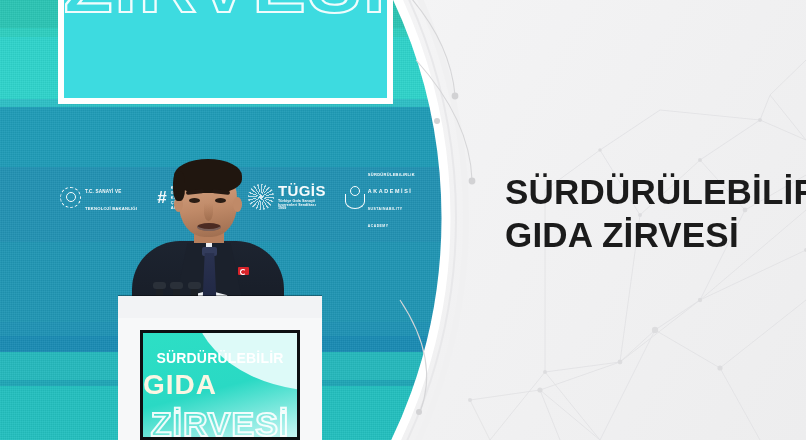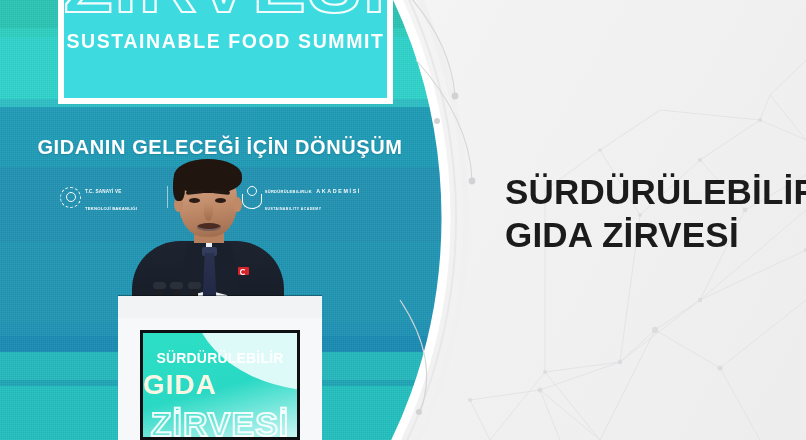--- a/index.html
+++ b/index.html
@@ -251,41 +251,50 @@
         <div class="band b8"></div>
         <div class="band b9"></div>
       <div class="band b10"></div>
         <div class="band b11"></div>
         <div class="band b12"></div>
       <div class="noise"></div>
 
       <div class="bannerbox">
 
         <div class="zirvesi-outline">ZİRVESİ</div>
-        <div class="sfs">SUSTAINABLE FOOD SUMMIT</div>
-      </div>
-      <div class="subtitle">GIDANIN GELECEĞİ İÇİN DÖNÜŞÜM</div>
+      </div>
 
       <div class="logos">
         <div class="logo">
           <span class="mark gear">
               <i></i>
             </span>
           <span class="txt">
             <span class="t1">T.C. SANAYİ VE</span>
             <span class="t2">TEKNOLOJİ BAKANLIĞI</span>
           </span>
         </div>
         <span class="logo-sep"></span>
         <div class="logo">
           <span class="hashtag">#</span>
           <span class="hashlines">
             <span>KÜRESEL</span>
             <span>GIDA KRİZİNE</span>
             <span>ÇÖZÜM ARIYORUZ</span>
+          </span>
+        </div>
+        <div class="logo" style="margin-left:44px;">
+          <span class="mark flower"></span>
+          <span class="txt">
+            <span class="tugis">TÜGİS</span>
+            <span class="tugis-sub">
+              <span>Türkiye Gıda Sanayii</span>
+              <span>İşverenleri Sendikası</span>
+              <span>1969</span>
+            </span>
           </span>
         </div>
         <div class="logo akad" style="margin-left:8px;">
           <span class="person-ico">
             <span class="head"></span>
               <span class="body"></span>
           </span>
           <span class="txt">
             <span class="a1">SÜRDÜRÜLEBİLİRLİK</span>
             <span class="a2">AKADEMİSİ</span>

